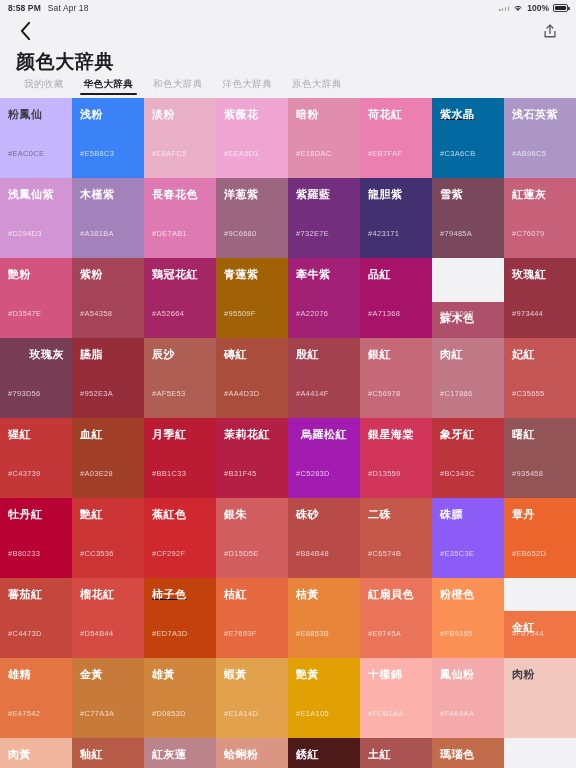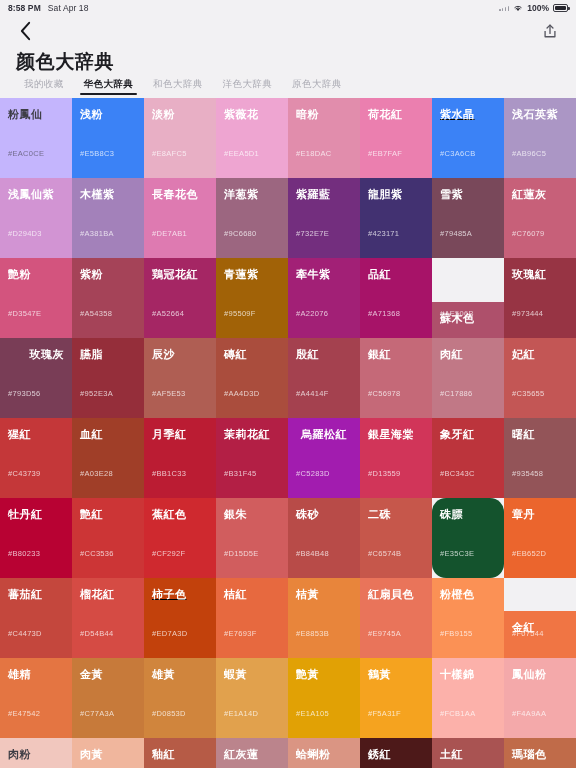--- a/index.html
+++ b/index.html
@@ -199,21 +199,21 @@
           <span class="chex">#EEA5D1</span>
         </div>
         <div class="cell light" style="background: rgb(225, 141, 172);">
           <span class="cname">暗粉</span>
           <span class="chex">#E18DAC</span>
         </div>
         <div class="cell light" style="background: rgb(235, 127, 175);">
           <span class="cname">荷花紅</span>
           <span class="chex">#EB7FAF</span>
         </div>
-        <div class="cell light" style="background: #3b82f6; text-decoration: underline;">
+        <div class="cell light" style="background: #0369a1; text-decoration: underline;">
           <span class="cname">紫水晶</span>
           <span class="chex">#C3A6CB</span>
         </div>
         <div class="cell light" style="background: rgb(171, 150, 197);">
           <span class="cname">浅石英紫</span>
           <span class="chex">#AB96C5</span>
         </div>
         <div class="cell light" style="background: rgb(210, 148, 211);">
           <span class="cname">浅鳳仙紫</span>
           <span class="chex">#D294D3</span>
@@ -359,21 +359,21 @@
           <span class="chex">#D15D5E</span>
         </div>
         <div class="cell light" style="background: rgb(184, 75, 72);">
           <span class="cname">硃砂</span>
           <span class="chex">#B84B48</span>
         </div>
         <div class="cell light" style="background: rgb(198, 87, 75);">
           <span class="cname">二硃</span>
           <span class="chex">#C6574B</span>
         </div>
-        <div class="cell light" style="background: #14532d; border-radius: 14px;">
+        <div class="cell light" style="background: #8b5cf6;">
           <span class="cname">硃膘</span>
           <span class="chex">#E35C3E</span>
         </div>
         <div class="cell light" style="background: rgb(235, 101, 45);">
           <span class="cname">章丹</span>
           <span class="chex">#EB652D</span>
         </div>
         <div class="cell light" style="background: rgb(196, 71, 61);">
           <span class="cname">蕃茄紅</span>
           <span class="chex">#C4473D</span>
@@ -419,24 +419,20 @@
           <span class="chex">#D0853D</span>
         </div>
         <div class="cell light" style="background: rgb(225, 161, 77);">
           <span class="cname">蝦黃</span>
           <span class="chex">#E1A14D</span>
         </div>
         <div class="cell light" style="background: rgb(225, 161, 5);">
           <span class="cname">艶黃</span>
           <span class="chex">#E1A105</span>
         </div>
-        <div class="cell light" style="background: rgb(245, 163, 31);">
-          <span class="cname">鶴黃</span>
-          <span class="chex">#F5A31F</span>
-        </div>
         <div class="cell light" style="background: rgb(252, 177, 170);">
           <span class="cname">十樣錦</span>
           <span class="chex">#FCB1AA</span>
         </div>
         <div class="cell light" style="background: rgb(244, 169, 170);">
           <span class="cname">鳳仙粉</span>
           <span class="chex">#F4A9AA</span>
         </div>
         <div class="cell dark" style="background: rgb(241, 199, 190);">
           <span class="cname">肉粉</span>

